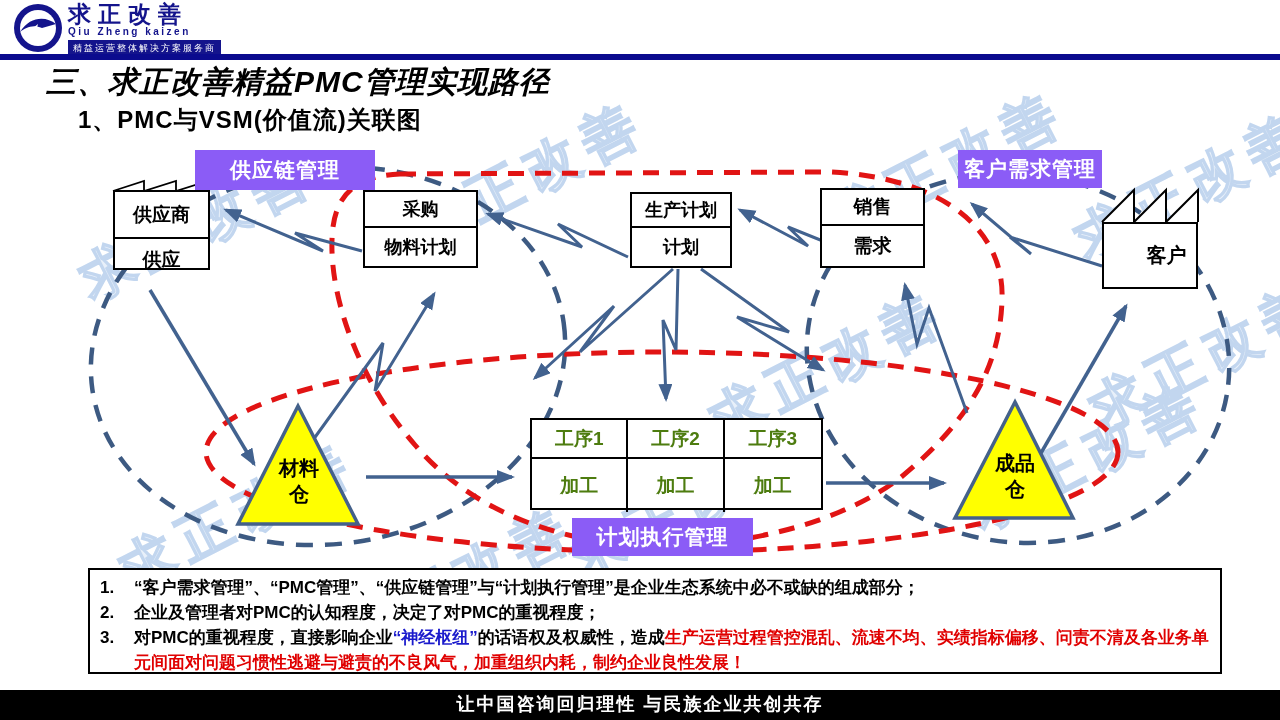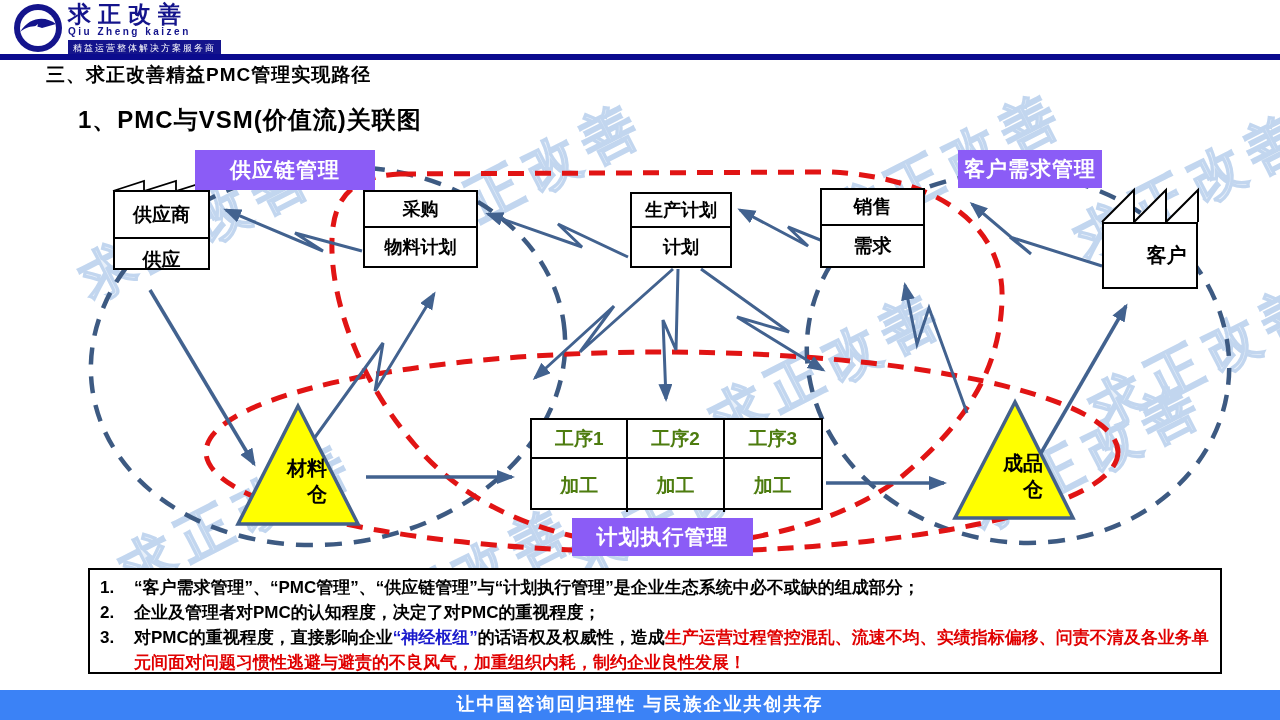--- a/index.html
+++ b/index.html
@@ -13,21 +13,21 @@
 
   
   .logo{position:absolute;left:12px;top:2px;display:flex;align-items:flex-start;}
   .logo-text{margin-left:4px;}
   .logo-title{font-size:23px;font-weight:bold;color:#14148c;letter-spacing:7px;line-height:24px;}
   .logo-sub{font-size:10px;font-weight:bold;color:#14148c;letter-spacing:2.5px;line-height:11px;}
   .logo-tag{margin-top:2px;background:#14148c;color:#fff;font-size:9px;letter-spacing:2px;
             padding:3px 5px;display:inline-block;line-height:10px;}
   .top-divider{position:absolute;left:0;top:54px;width:1280px;height:6px;background:#0b0b8e;}
 
-  .page-title{position:absolute;left:46px;top:62px;font-size:19px;font-weight:bold;color:#000;letter-spacing:1px;}
+  .page-title{position:absolute;left:46px;top:62px;font-size:30px;font-weight:bold;color:#000;letter-spacing:1px;font-style:italic;}
   .page-subtitle{position:absolute;left:78px;top:104px;font-size:24px;font-weight:bold;color:#000;letter-spacing:1px;}
 
   svg.diagram{position:absolute;left:0;top:0;}
 
   
   .hdr{position:absolute;background:#8b5cf6;color:#fff;font-weight:bold;font-size:21px;
        text-align:center;letter-spacing:1px;}
   .hdr-supply{left:195px;top:150px;width:180px;height:40px;line-height:40px;}
   .hdr-pmc{left:585px;top:152px;width:182px;height:38px;line-height:38px;}
   .hdr-customer{left:958px;top:150px;width:144px;height:38px;line-height:38px;}
@@ -52,36 +52,36 @@
   
   .ptable{position:absolute;left:530px;top:418px;width:293px;height:92px;display:grid;
           grid-template-columns:1fr 1fr 1fr;grid-template-rows:39px 53px;
           border:2px solid #000;box-sizing:border-box;background:#fff;
           font-weight:bold;font-size:19px;color:#4d7c0f;}
   .ptable .c{display:flex;align-items:center;justify-content:center;border-right:2px solid #000;}
   .ptable .c.lastcol{border-right:none;}
   .ptable .c.hrow{border-bottom:2px solid #000;}
 
   
-  .tri-label{position:absolute;width:56px;text-align:right;font-weight:bold;font-size:20px;
+  .tri-label{position:absolute;width:56px;text-align:center;font-weight:bold;font-size:20px;
              line-height:26px;color:#000;}
   .lbl-material{left:271px;top:455px;}
   .lbl-finished{left:987px;top:450px;}
 
   
   .notes{position:absolute;left:88px;top:568px;width:1134px;height:106px;border:2px solid #000;
          box-sizing:border-box;background:#fff;padding:5px 10px 0 10px;font-weight:bold;
          font-size:17px;line-height:25px;color:#000;}
   .nrow{display:flex;}
   .nnum{flex:0 0 34px;}
   .ntext{flex:1;}
   .blue-em{color:#1a1acc;}
   .red-em{color:#e00000;}
 
-  .footer{position:absolute;left:0;top:690px;width:1280px;height:30px;background:#3b82f6;
+  .footer{position:absolute;left:0;top:690px;width:1280px;height:30px;background:#000000;
           color:#fff;font-weight:bold;font-size:18px;text-align:center;line-height:29px;letter-spacing:2px;}
 </style>
 </head>
 <body>
 
 <div id="stage">
 
   <div class="wm" style="left:70px;top:190px">求正改善</div>
   <div class="wm" style="left:400px;top:140px">求正改善</div>
   <div class="wm" style="left:820px;top:130px">求正改善</div>

